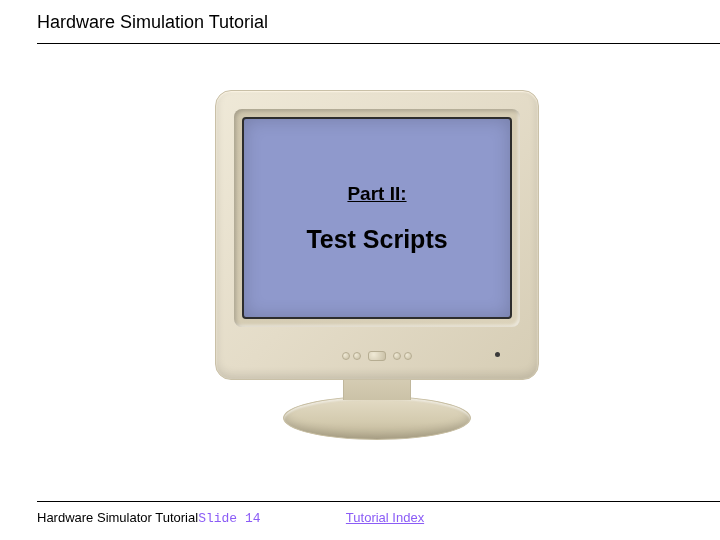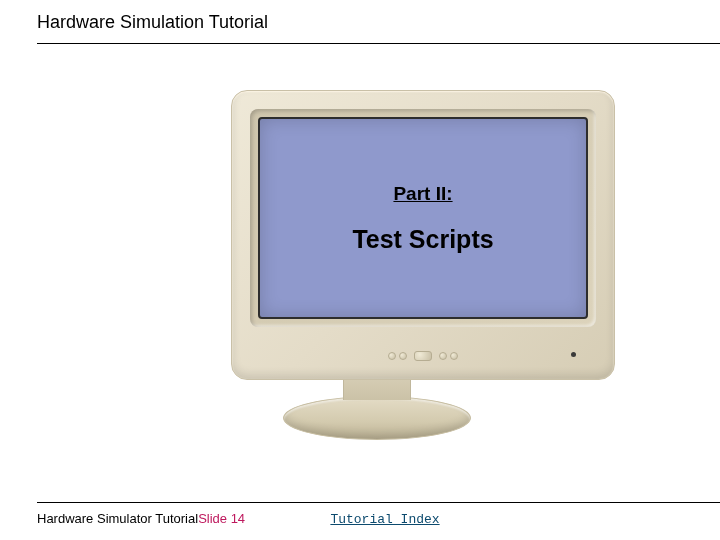--- a/index.html
+++ b/index.html
@@ -2,38 +2,38 @@
 <html><head>
 <meta charset="utf-8">
 <style>
   * { box-sizing: border-box; margin: 0; padding: 0; }
   html, body { width: 720px; height: 540px; font-family: Arial, Helvetica, sans-serif; background: #fff; color: #000; }
   .slide { position: relative; width: 720px; height: 540px; margin-left: 25px; }
   .header { position: absolute; top: 12px; left: 12px; right: 12px; }
   .header-title { font-size: 18px; font-weight: normal; color: #000; padding-bottom: 8px; }
   .header-rule { border: none; border-top: 1px solid #000; margin-top: 2px; }
   .monitor-wrap { position: absolute; top: 90px; left: 190px; width: 324px; height: 380px; }
-  .monitor-bezel { position: absolute; top: 0; left: 16px; width: 384px; height: 290px; background: linear-gradient(135deg, #efe9d8 0%, #e4dcc8 50%, #d6cdb5 100%); border-radius: 16px; border: 1px solid #c9c0a7; box-shadow: inset 0 1px 2px #fff7e8, inset 0 -4px 10px rgba(0,0,0,0.12); }
+  .monitor-bezel { position: absolute; top: 0; left: 0; width: 324px; height: 290px; background: linear-gradient(135deg, #efe9d8 0%, #e4dcc8 50%, #d6cdb5 100%); border-radius: 16px; border: 1px solid #c9c0a7; box-shadow: inset 0 1px 2px #fff7e8, inset 0 -4px 10px rgba(0,0,0,0.12); }
   .monitor-inner-bevel { position: absolute; top: 18px; left: 18px; right: 18px; bottom: 52px; background: linear-gradient(135deg, #cfc6ad 0%, #dcd3bb 100%); border-radius: 8px; box-shadow: inset 2px 2px 4px rgba(0,0,0,0.20), inset -2px -2px 3px rgba(255,255,255,0.5); }
   .monitor-screen { position: absolute; top: 26px; left: 26px; right: 26px; bottom: 60px; background: #8f99cc; border-radius: 4px; border: 2px solid #2d2d2d; box-shadow: inset 0 0 18px rgba(0,0,0,0.18); display: flex; flex-direction: column; align-items: center; justify-content: center; }
   .screen-part { font-size: 19px; font-weight: bold; text-decoration: underline; color: #000; margin-bottom: 20px; }
   .screen-sub { font-size: 25px; font-weight: bold; color: #000; }
   .monitor-buttons { position: absolute; bottom: 18px; left: 50%; transform: translateX(-50%); display: flex; gap: 3px; align-items: center; }
   .btn-round { width: 8px; height: 8px; border-radius: 50%; background: radial-gradient(circle at 30% 30%, #f0ead6, #c8bfa5); border: 1px solid #b6ad92; }
   .btn-group { width: 18px; height: 10px; border-radius: 3px; background: radial-gradient(circle at 30% 30%, #f0ead6, #c8bfa5); border: 1px solid #b6ad92; margin-left: 4px; margin-right: 4px; }
   .led { position: absolute; bottom: 22px; right: 38px; width: 5px; height: 5px; background: #3a3a3a; border-radius: 50%; }
   .monitor-neck { position: absolute; top: 284px; left: 128px; width: 68px; height: 26px; background: linear-gradient(180deg, #d7cfb6 0%, #cbc2a7 100%); border-left: 1px solid #c0b79c; border-right: 1px solid #c0b79c; }
   .monitor-base { position: absolute; top: 306px; left: 68px; width: 188px; height: 44px; background: linear-gradient(180deg, #e4dcc6 0%, #d3caae 60%, #bcb295 100%); border-radius: 94px / 22px; border: 1px solid #c4bb9f; box-shadow: inset 0 2px 2px rgba(255,255,255,0.5), inset 0 -4px 8px rgba(0,0,0,0.14); }
   .footer { position: absolute; left: 12px; right: 12px; bottom: 14px; }
   .footer-rule { border: none; border-top: 1px solid #000; margin-bottom: 8px; }
   .footer-row { display: flex; justify-content: flex-start; align-items: baseline; font-size: 13px; }
   .footer-left { color: #000; }
   .footer-center { position: absolute; left: 0; right: 0; text-align: center; }
-  .footer-link { color: #0c4a6e; text-decoration: underline; cursor: pointer; font-family: Liberation Mono, monospace; }
-  .footer-right { color: #be185d; }
+  .footer-link { color: #8b5cf6; text-decoration: underline; cursor: pointer; }
+  .footer-right { color: #8b5cf6; font-family: Liberation Mono, monospace; }
 </style>
 </head>
 <body>
 
 <div class="slide">
 
   <div class="header">
     <div class="header-title">Hardware Simulation Tutorial</div>
     <hr class="header-rule">
   </div>

